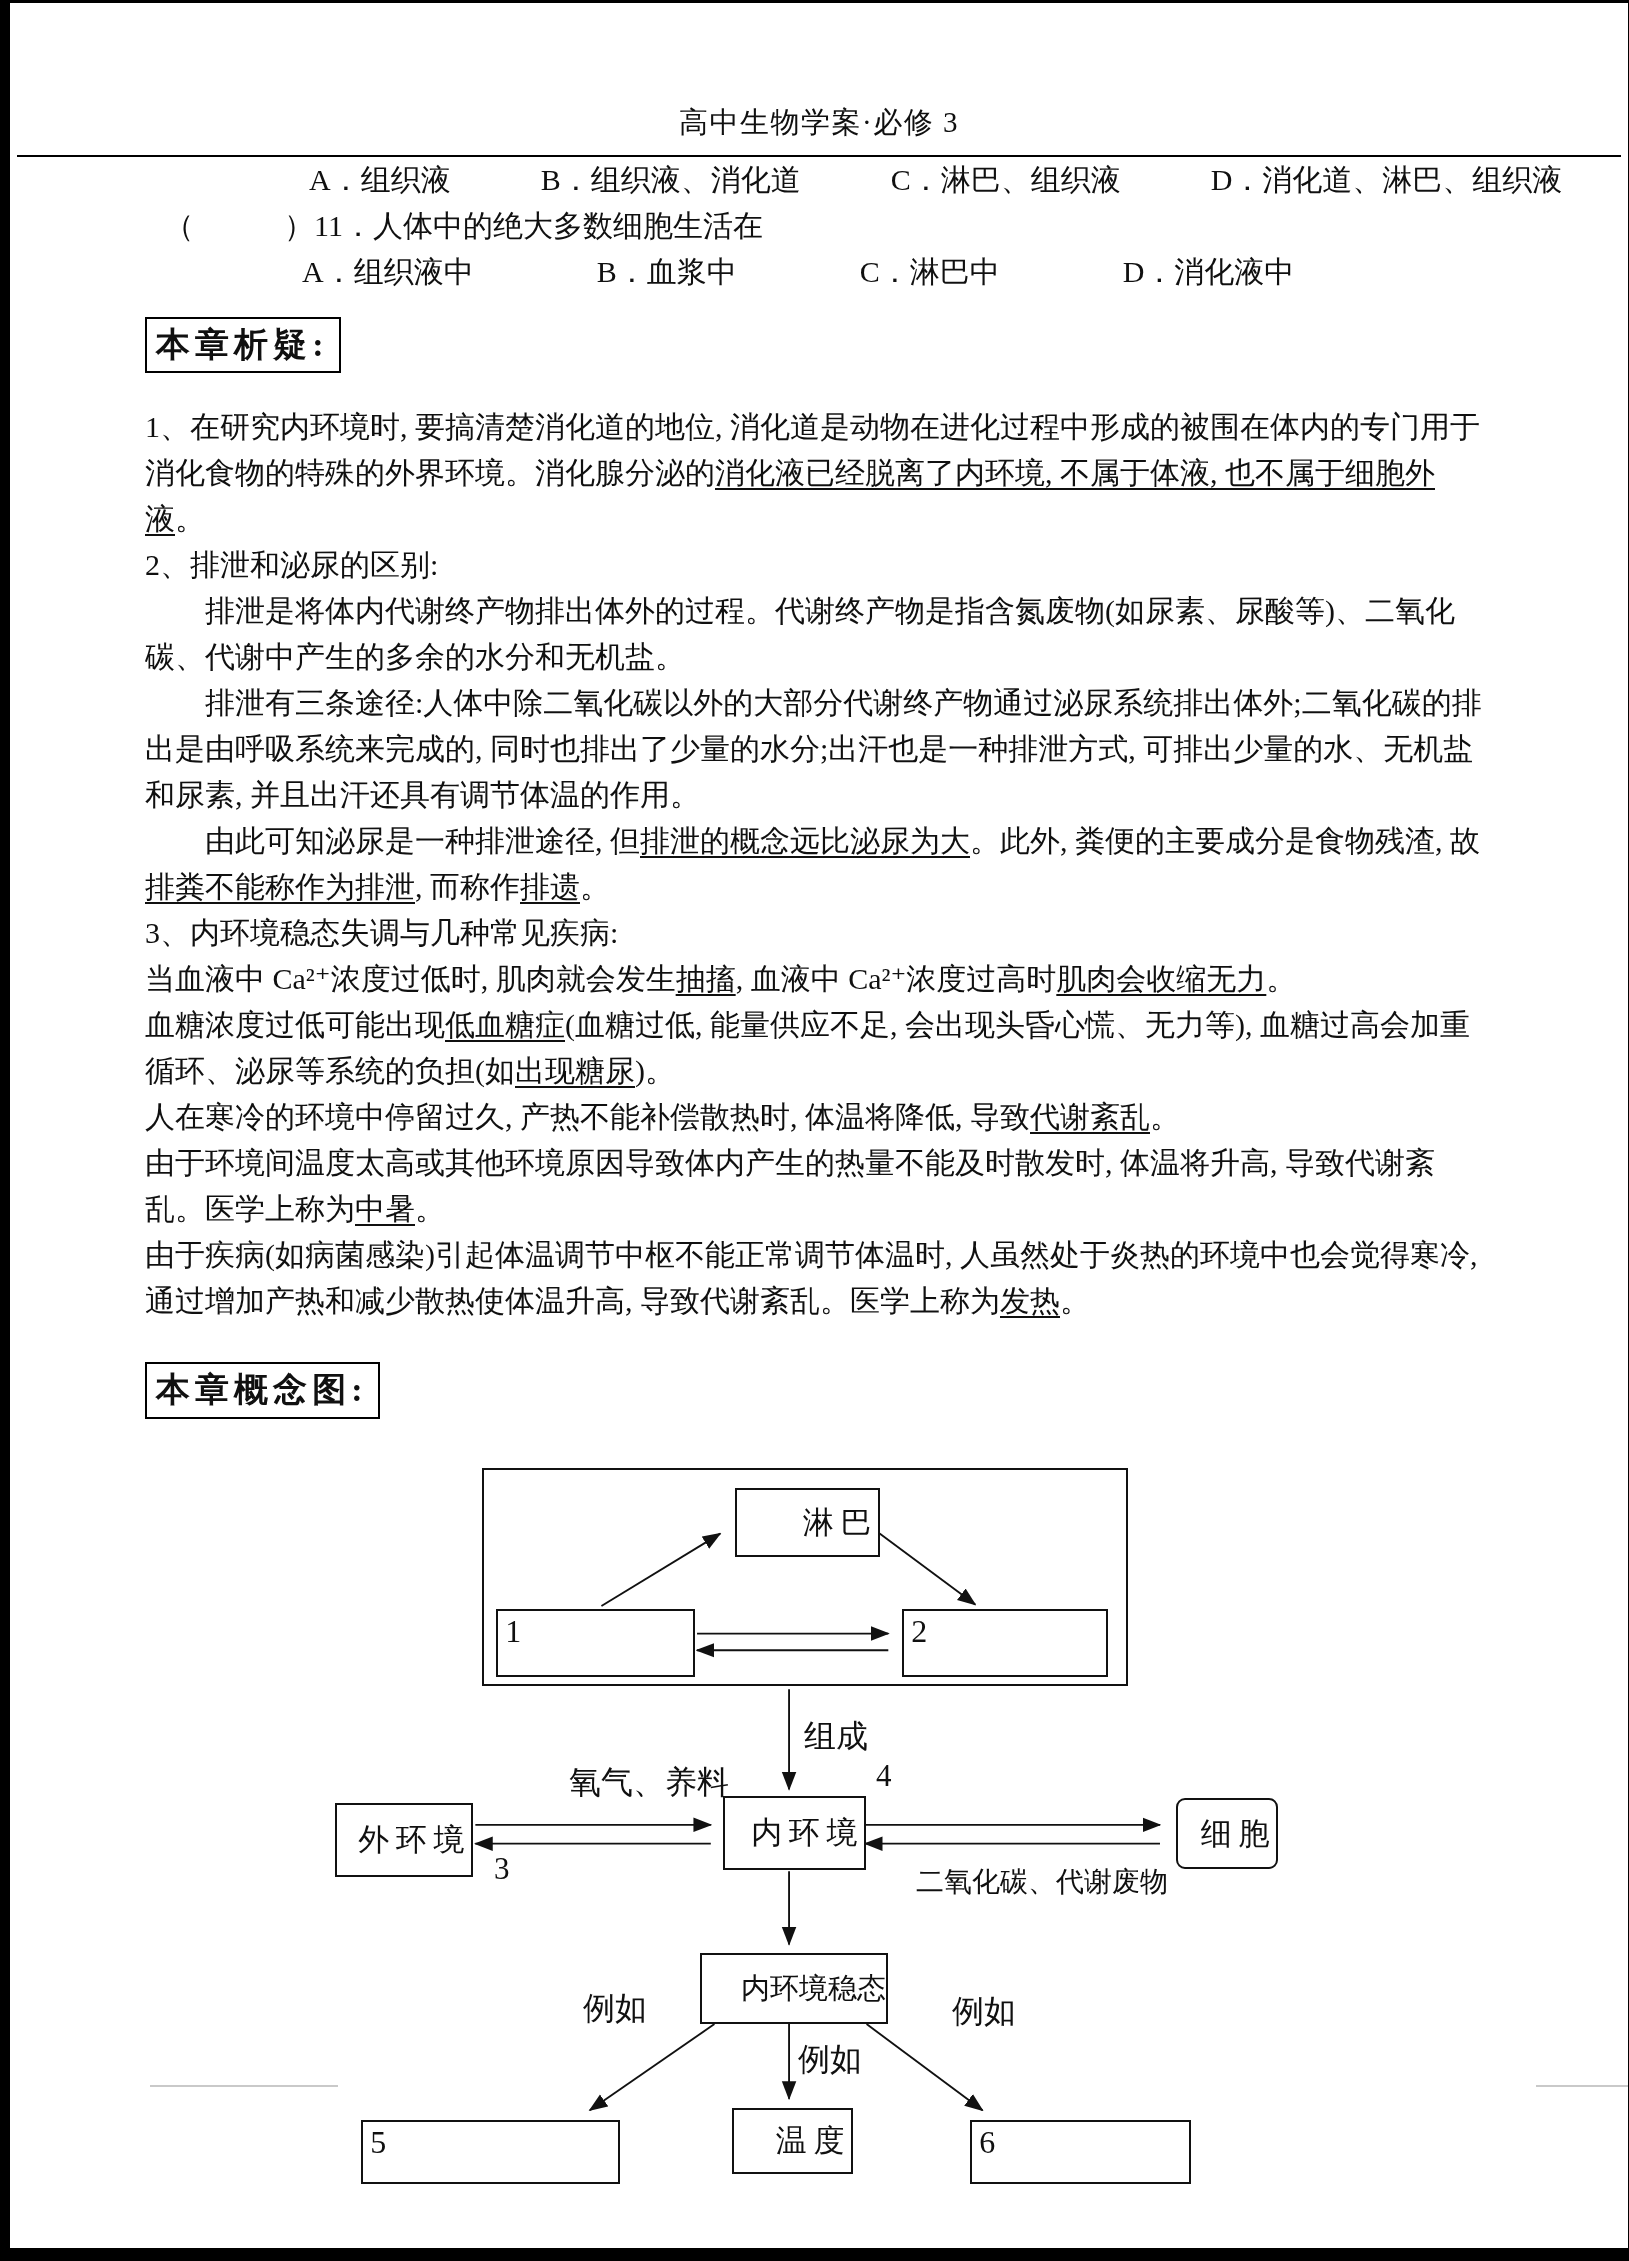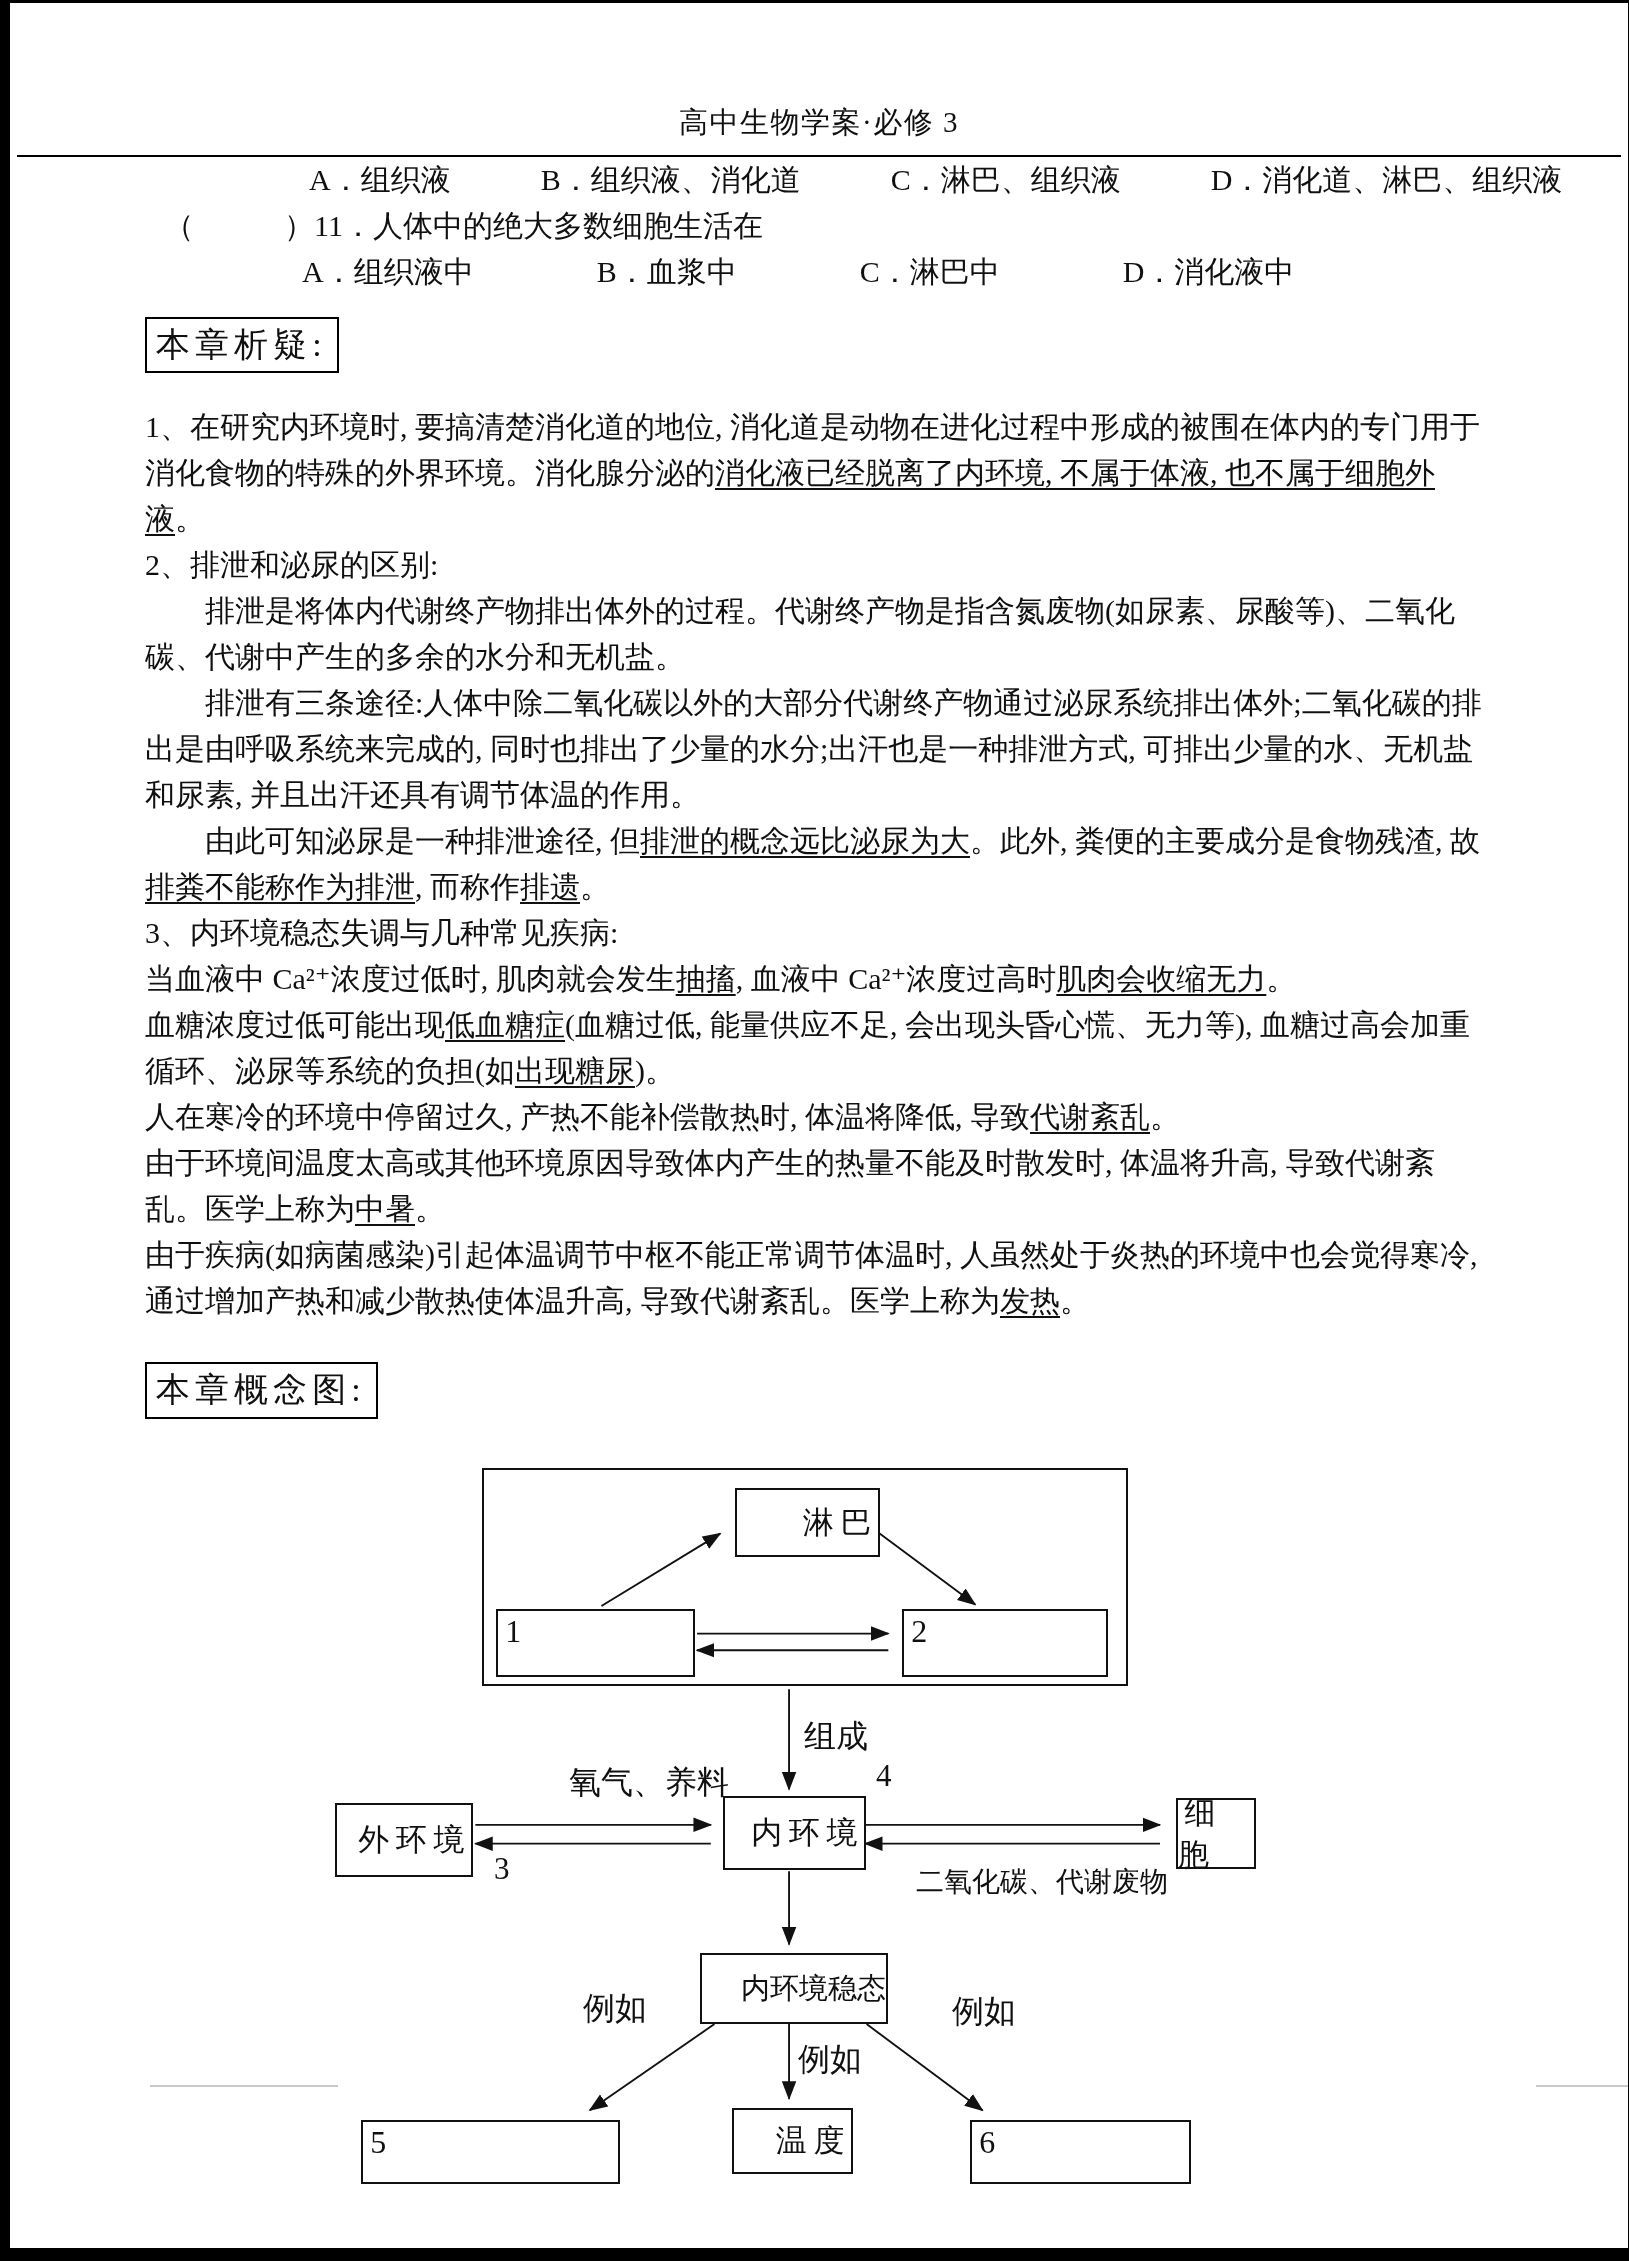--- a/index.html
+++ b/index.html
@@ -33,21 +33,21 @@
 
   .opts-row { display: flex; font-size: 30px; line-height: 46px; }
   .opts-row .opt { white-space: pre; }
   .opts-row.q10 { padding-left: 164px; gap: 90px; }
   .q11-stem { padding-left: 19px; }
   .opts-row.q11 { padding-left: 157px; gap: 123px; }
 
   .section-box {
     display: inline-block;
     border: 2.9px solid #000;
-    font-weight: normal;
+    font-weight: bold;
     font-size: 34px;
     line-height: 1.25;
     letter-spacing: 5.1px;
     padding: 5.1px 10.2px 5.1px 8.8px;
     background: #fff;
   }
   .section-box.analysis { margin-top: 22px; }
   .section-box.concept  { margin-top: 38px; }
 
   .paras { margin-top: 31px; }
@@ -138,21 +138,21 @@
         <div class="dg-box num" style="left:757px; top:145px; width:206px; height:68px;">
           <span>2</span>
         </div>
 
         <div class="dg-box thick" style="left:190px; top:339px; width:138px; height:74px;">
           <span class="sp">外环境</span>
         </div>
         <div class="dg-box thick" style="left:578px; top:332px; width:143px; height:74px;">
           <span class="sp">内环境</span>
         </div>
-        <div class="dg-box thick" style="left:1031px; top:334px; width:80px; height:71px;">
+        <div class="dg-box thick" style="left:1031px; top:334px; width:102px; height:71px;border-radius:9px;">
           <span class="sp">细胞</span>
         </div>
 
         <div class="dg-box thick" style="left:555px; top:489px; width:188px; height:71px; font-size:29px;">
           <span>内环境稳态</span>
         </div>
 
         <div class="dg-box num" style="left:216px; top:656px; width:259px; height:64px;">
           <span>5</span>
         </div>

